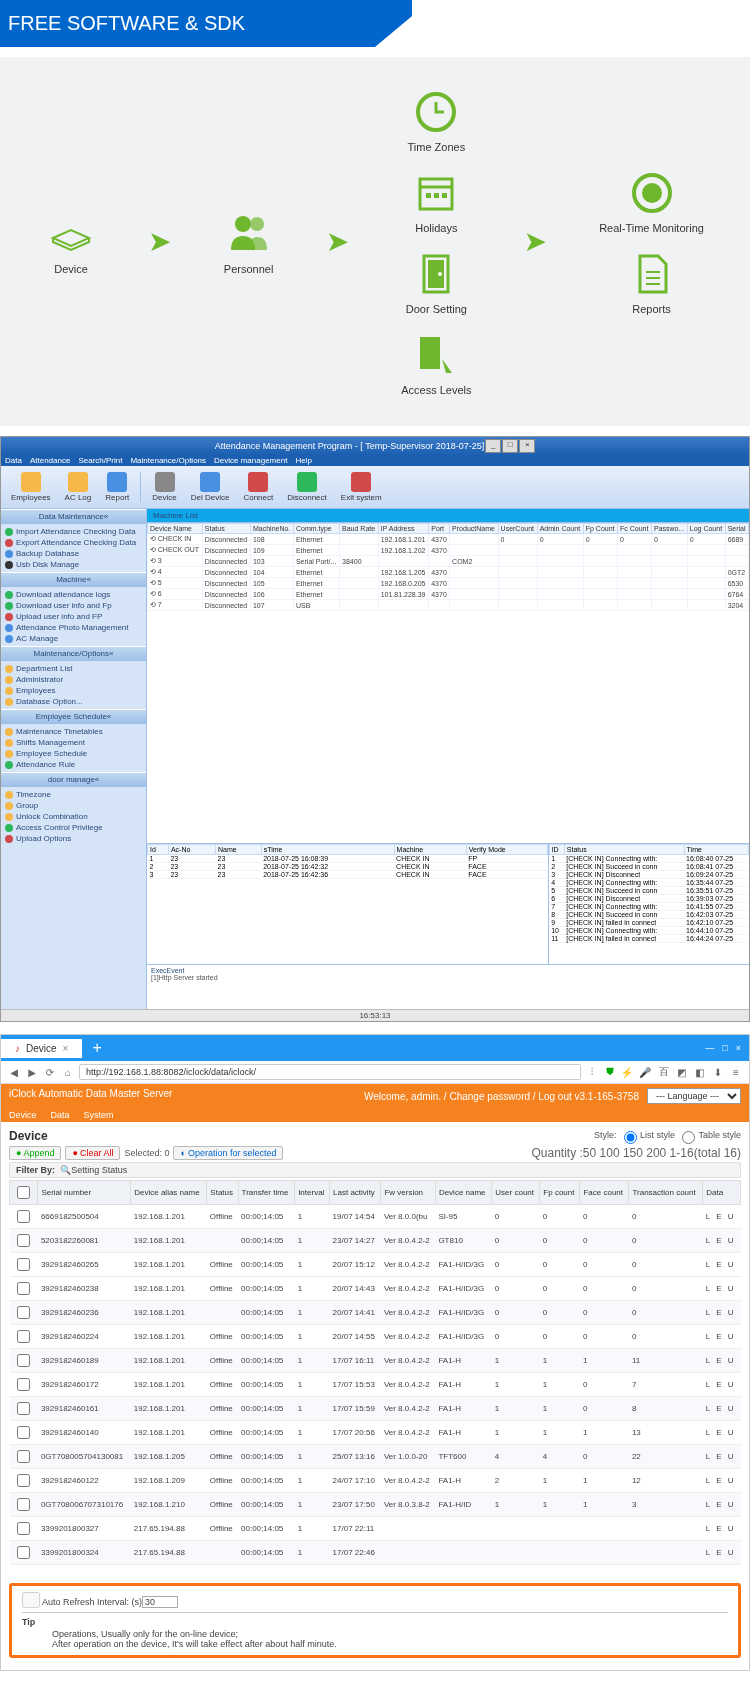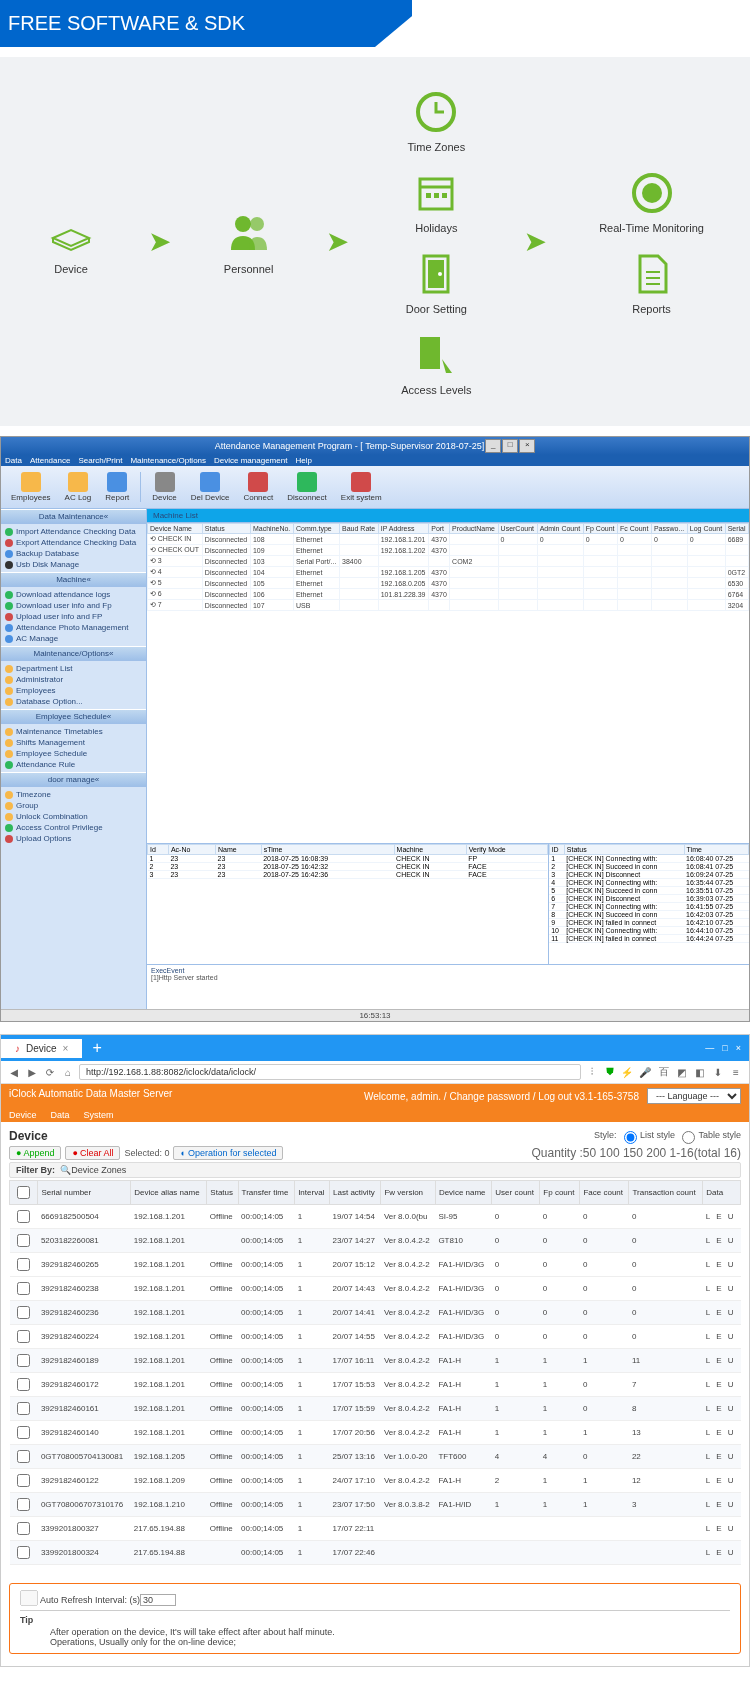--- a/index.html
+++ b/index.html
@@ -70,21 +70,21 @@
 .btn2{border:1px solid #bbb;border-radius:2px;padding:1px 6px;background:#f4f4f4;display:inline-flex;align-items:center;gap:2px}
 .btn2.g{color:#0a0}.btn2.r{color:#d00}.btn2.b{color:#06c}
 .qty{font-size:12px;color:#666}
 .filterbar{background:#f4f4f4;border:1px solid #ddd;padding:2px 6px;font-size:9px;color:#444;border-radius:2px}
 .grid2 table{width:100%;border-collapse:collapse;font-size:8px;margin-top:2px}
 .grid2 th{background:#eef1f6;border:1px solid #ddd;padding:2px 3px;text-align:left;font-weight:normal;color:#333}
 .grid2 td{border-bottom:1px solid #eee;padding:2px 3px;color:#444}
 .grid2 tr.alt{background:#f7f9fc}
 .off{color:#d00}
 .leu{color:#888;letter-spacing:2px}
-.tipbox{border:1px solid #f97316;margin:12px 8px;padding:6px 10px;font-size:9px;color:#444;border-radius:3px}
+.tipbox{border:3px solid #f97316;margin:12px 8px;padding:6px 10px;font-size:9px;color:#444;border-radius:3px}
 .tipbox .int{border:1px solid #aaa;padding:0 2px;width:30px;display:inline-block;text-align:left}
 .tip-t{font-weight:bold;margin:4px 0 2px}
 .hr{border:0;border-top:1px solid #ccc;margin:4px 0}
 </style>
 </head>
 <body>
 
 <div class="header"><span>FREE SOFTWARE &amp; SDK</span></div>
 
 <div class="diagram">
@@ -562,21 +562,21 @@
     <div class="btnrow">
       <span class="btn2 g">● <span>Append</span></span>
       <span class="btn2 r">● <span>Clear All</span></span>
       <span>Selected: 0</span>
       <span class="btn2 b">◐ <span>Operation for selected</span></span>
       <span style="flex:1"></span>
       <span class="qty">Quantity :50 100 150 200   1-16(total 16)</span>
     </div>
     <div class="filterbar">
       <b>Filter By:</b>&nbsp;
-      <span>🔍</span><span>Device Zones</span>
+      <span>🔍</span><span>Setting Status</span>
     </div>
     <div class="grid2">
         <table id="grid2">
           <tbody>
             <tr>
               <th><input type="checkbox" style=""></th>
               <th>Serial number</th>
               <th>Device alias name</th>
               <th>Status</th>
               <th>Transfer time</th>
@@ -832,17 +832,17 @@
             </tr>
           </tbody>
         </table>
       </div>
   </div>
   <div class="tipbox">
     <input type="■" disabled="" style="width: 10px; height: 10px;"> <span>Auto Refresh   Interval: (s)</span><span class="int">30</span>
     <hr class="hr">
     <div class="tip-t">Tip</div>
     <div style="padding-left:30px">
+      <div>Operations, Usually only for the on-line device;</div>
       <div>After operation on the device, It's will take effect after about half minute.</div>
-      <div>Operations, Usually only for the on-line device;</div>
     </div>
   </div>
 </div>
 
 </body></html>

